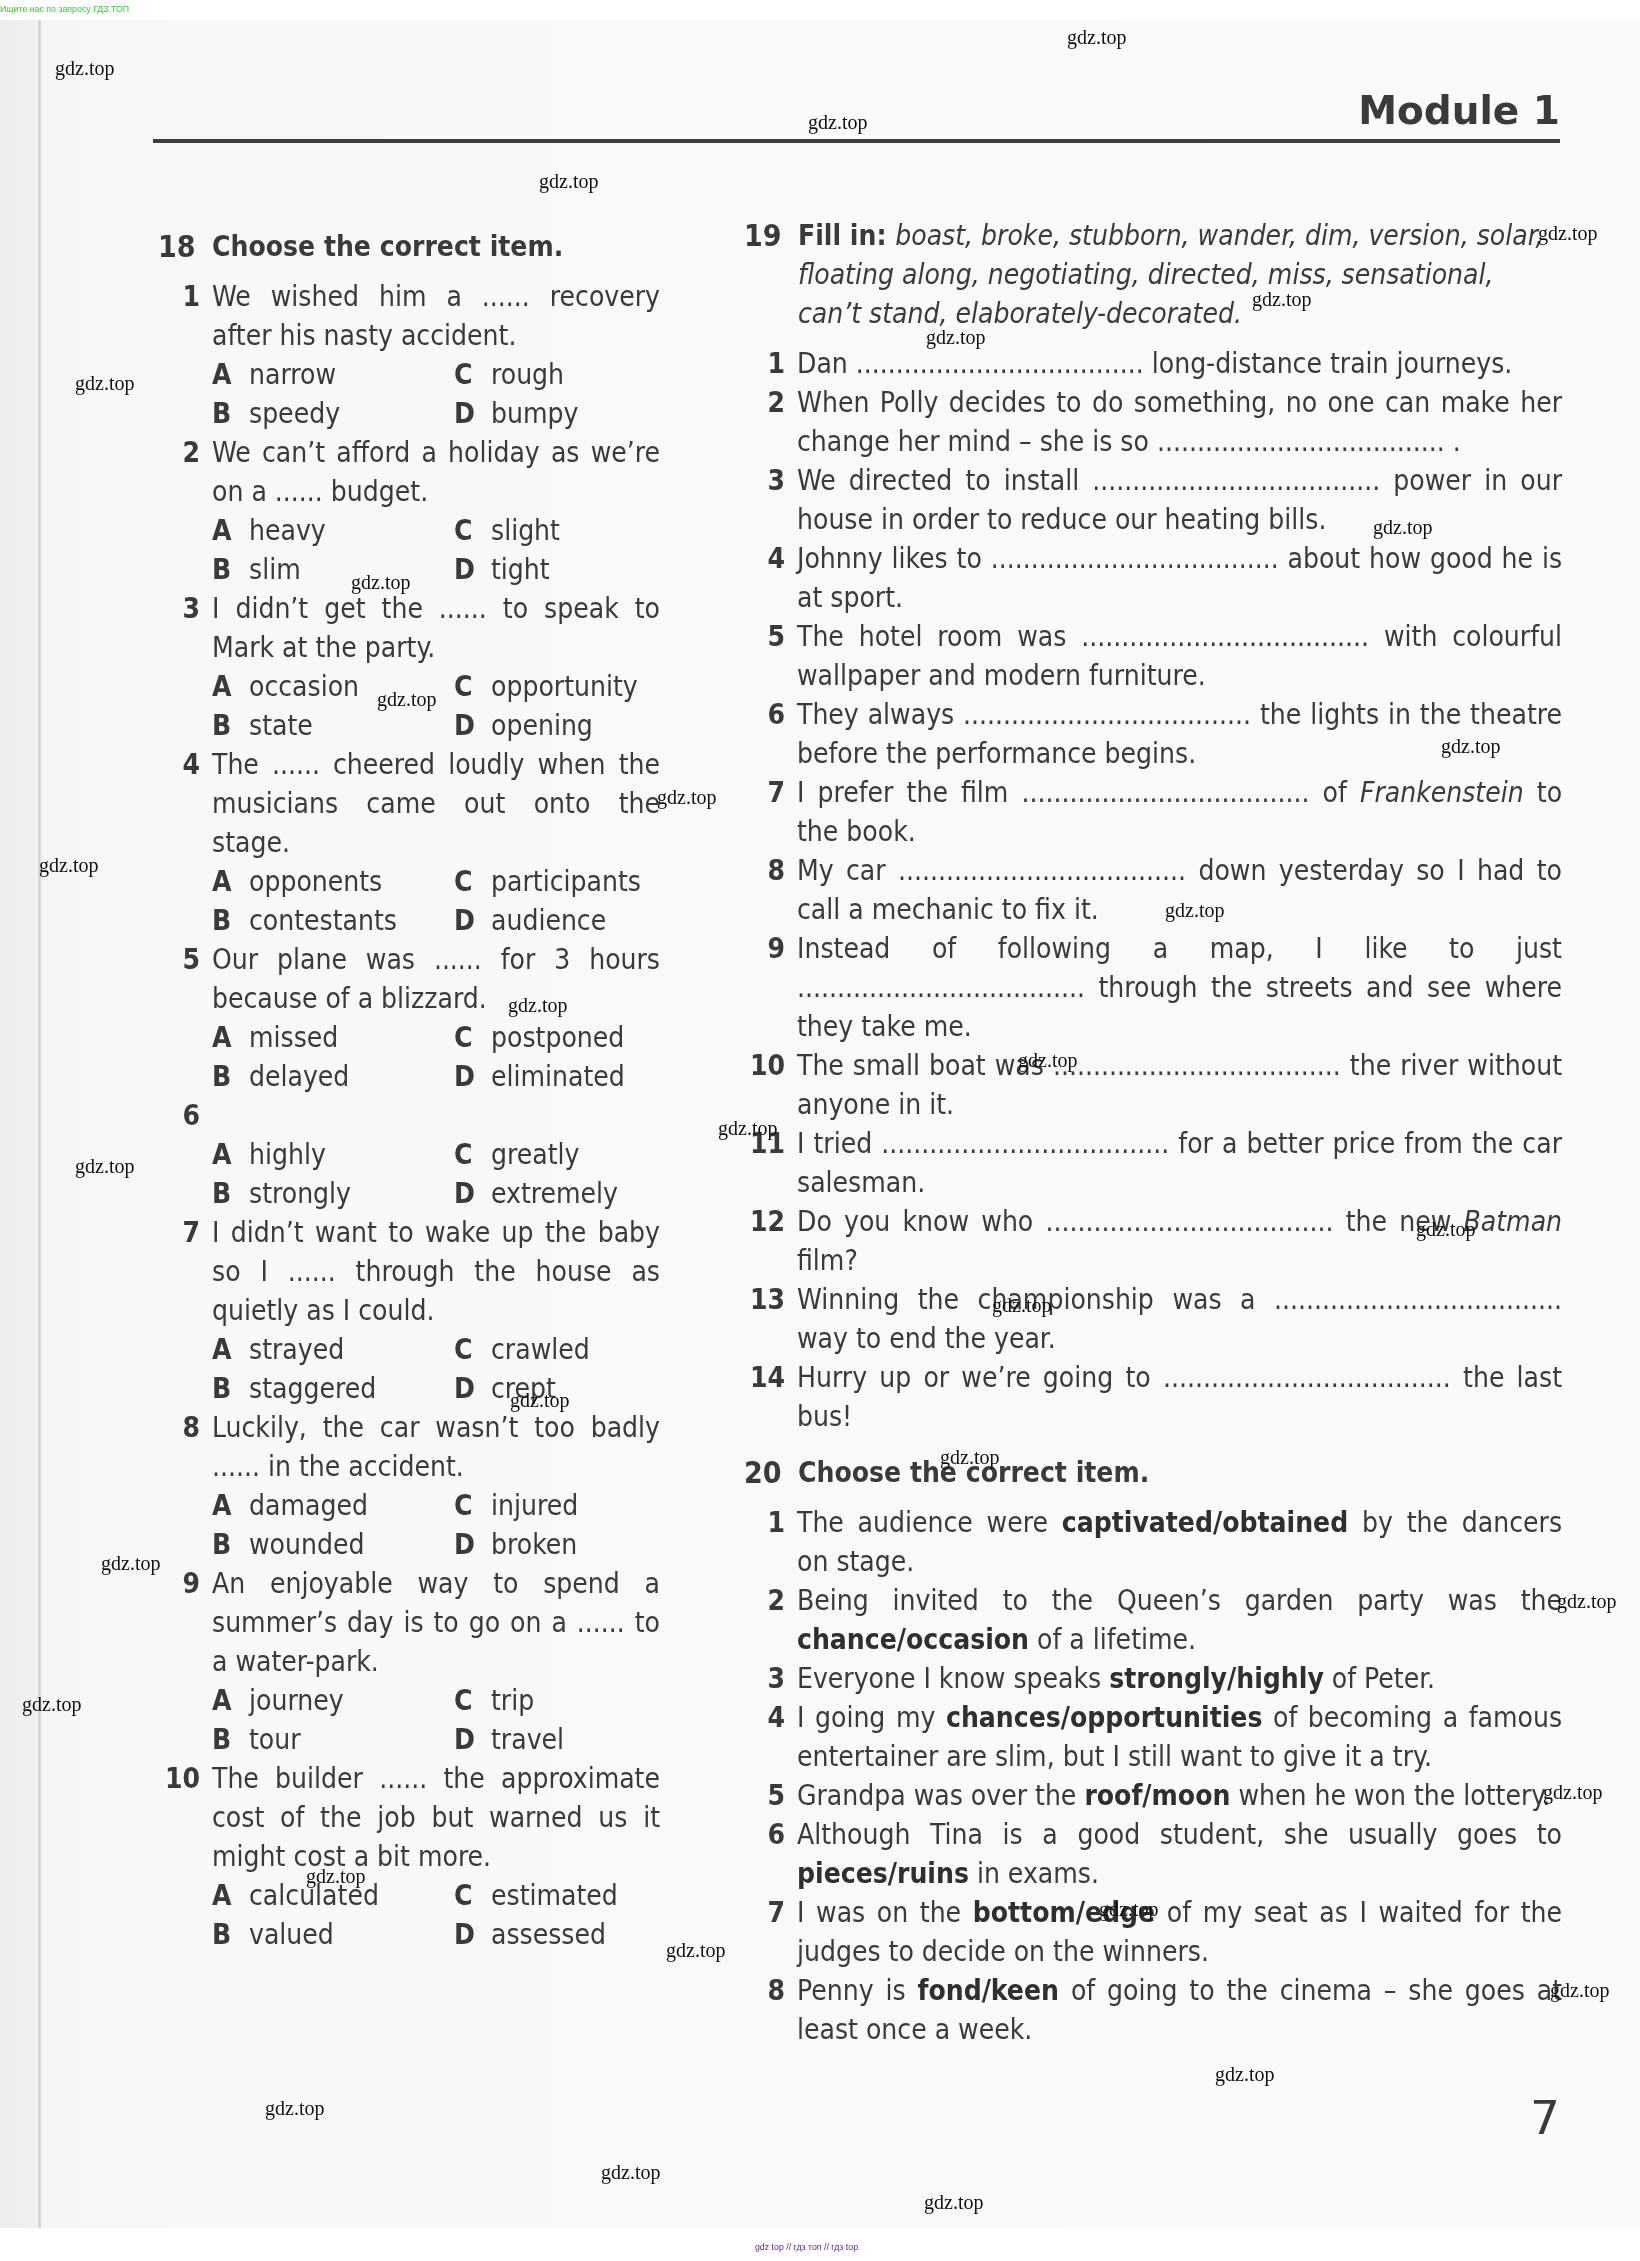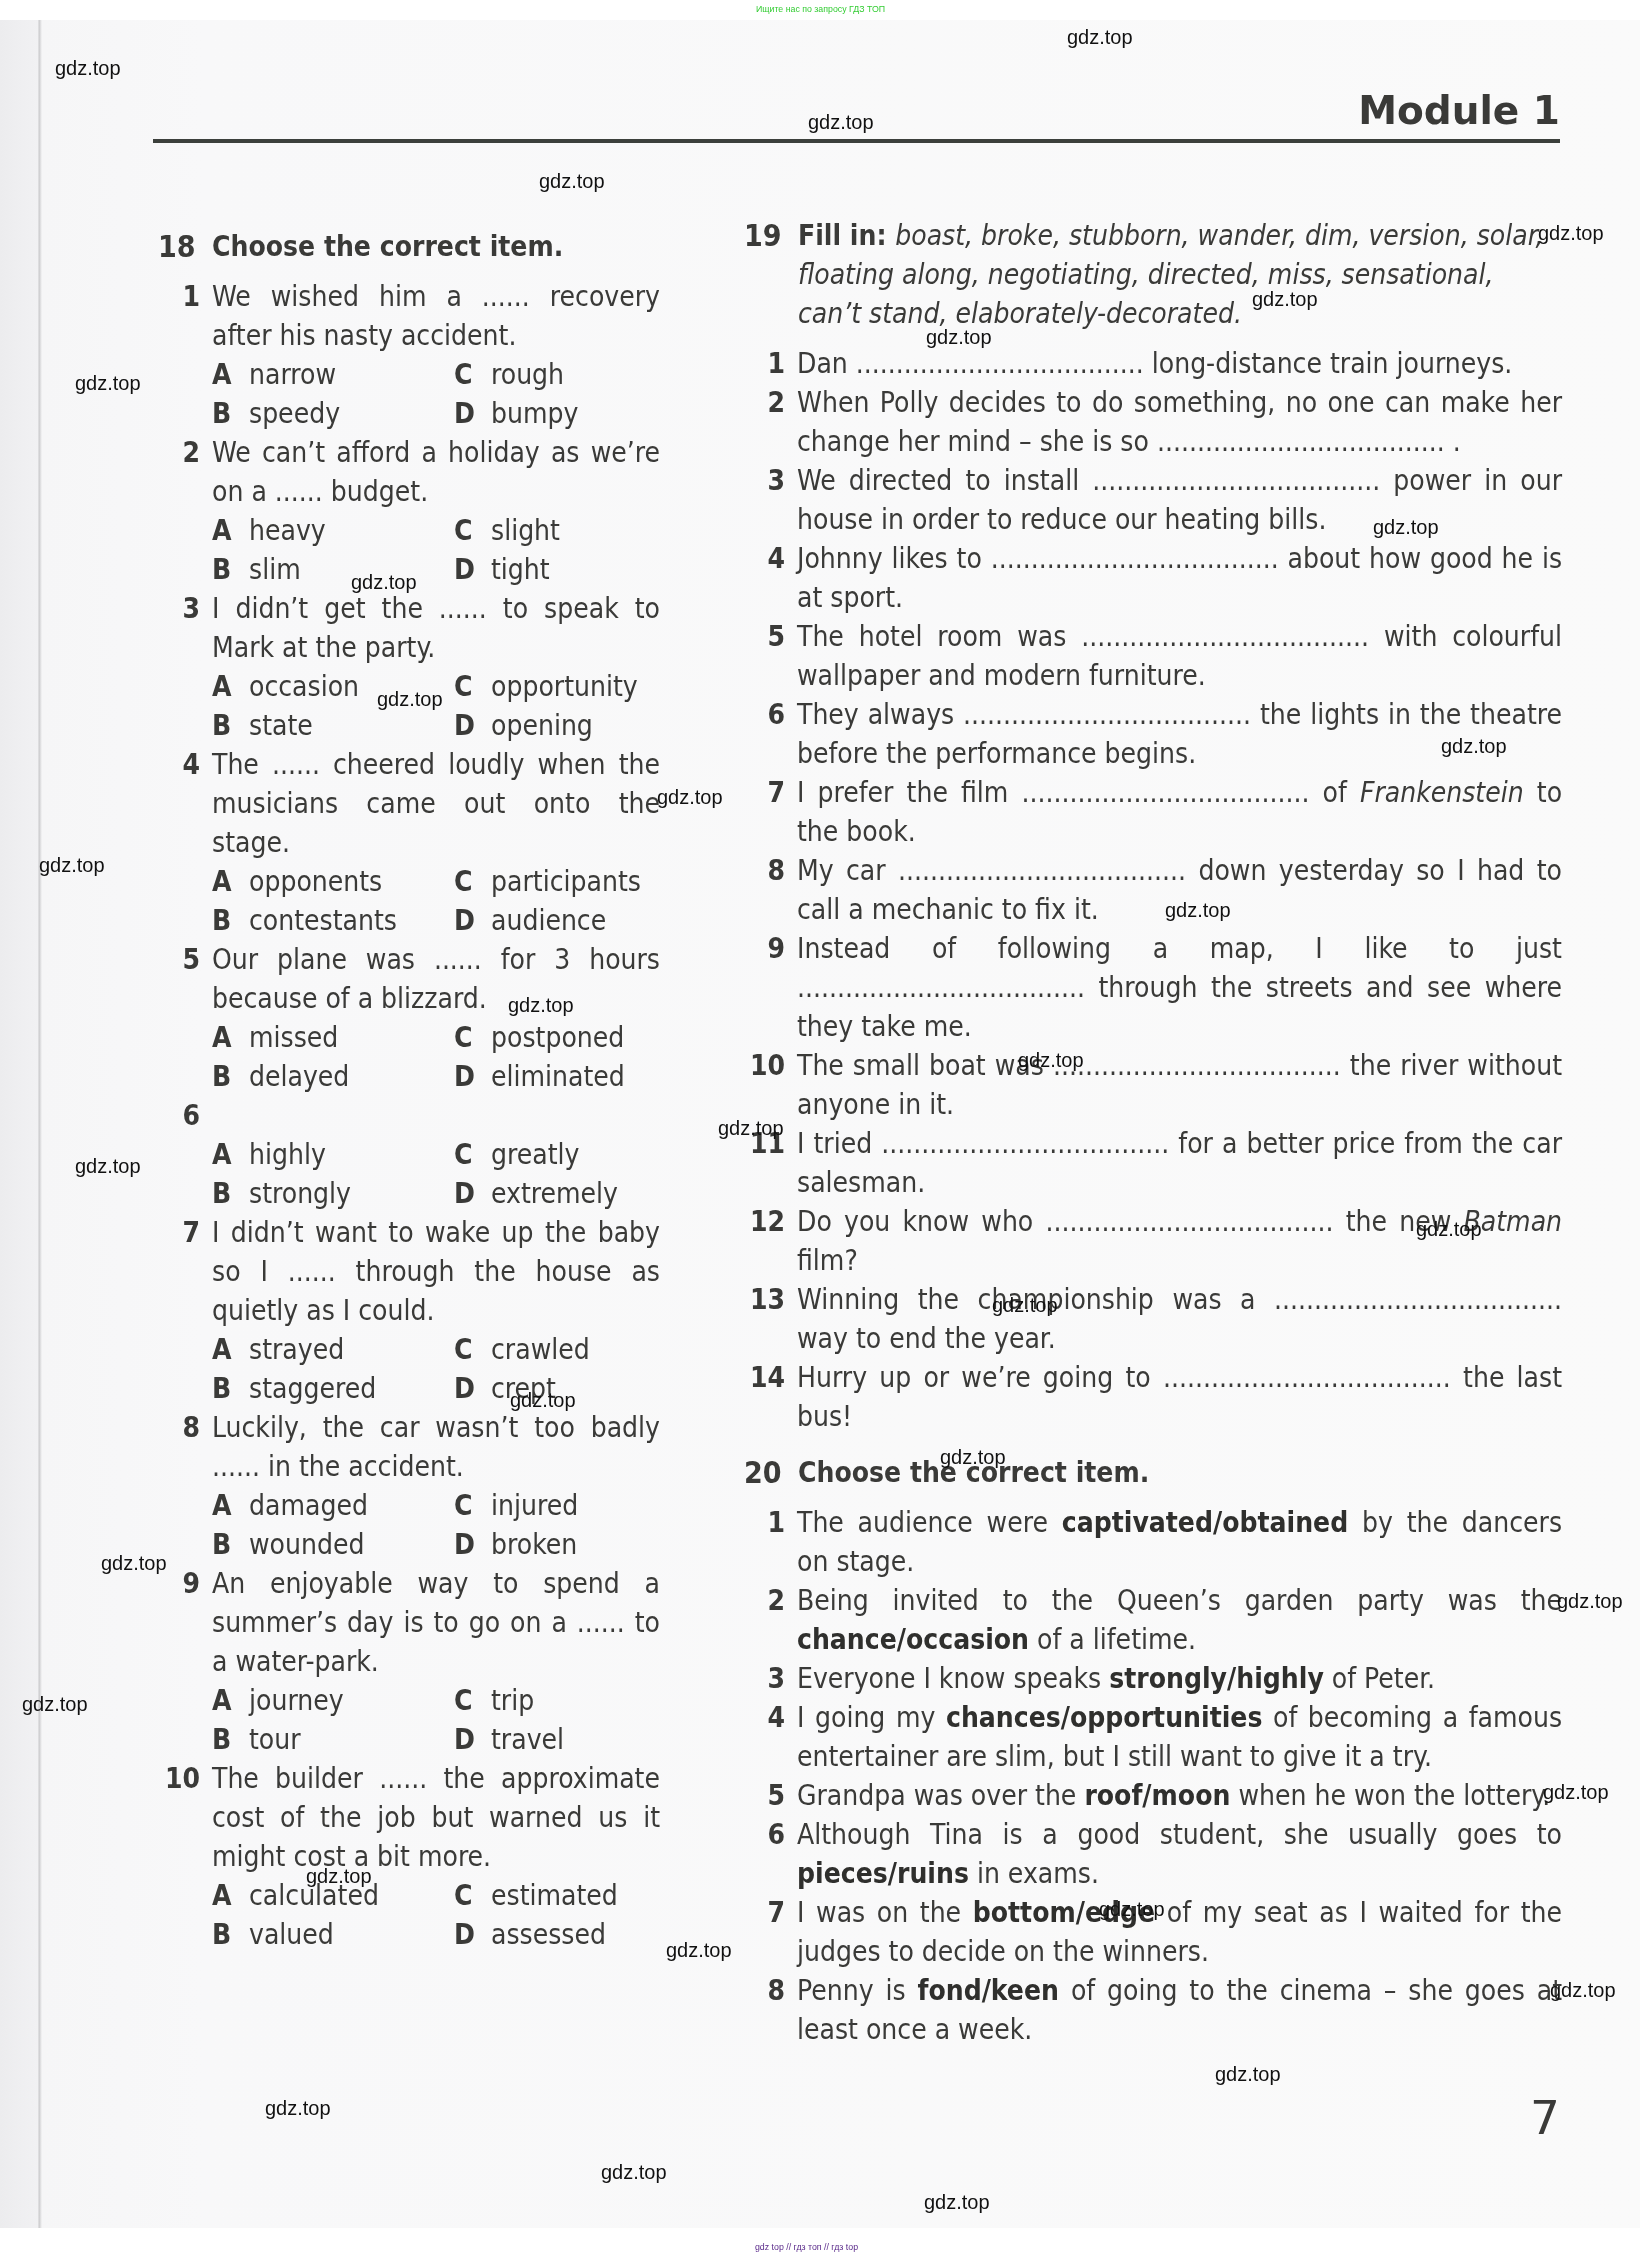--- a/index.html
+++ b/index.html
@@ -7,21 +7,21 @@
     width: 1641px; height: 2261px; position: relative; overflow: hidden;
     background: #ffffff;
     font-family: "DejaVu Sans Condensed", "Liberation Sans Narrow", "Liberation Sans", sans-serif;
     color: #3a3a38;
   }
   .page {
     position: absolute; left: 0; top: 20px; width: 1641px; height: 2208px;
     background: linear-gradient(90deg, #ececee 0px, #f1f1f3 38px, #c9c9cb 39px, #f6f6f7 42px, #f8f8f9 202px, #fafafa 100%);
   }
   .top-banner {
-    position: absolute; top: 4px; left: 0; width: 1641px; text-align: center;
+    position: absolute; top: 4px; left: 0; width: 1641px; text-align: left;
     font-family: "Liberation Sans", sans-serif; font-size: 8.8px; color: #33cc33;
   }
   .bottom-banner {
     position: absolute; top: 2242px; left: 0; width: 1613px; text-align: center;
     font-family: "Liberation Sans", sans-serif; font-size: 8.8px; color: #5a2a8a;
   }
   .module-title {
     position: absolute; right: 81px; top: 88px;
     font-family: "DejaVu Sans", sans-serif; font-weight: bold;
     font-size: 39px; color: #3a3a38; letter-spacing: 0px;
@@ -46,21 +46,21 @@
   .q18 { margin-bottom: 0px; }
   .q18 + .q18 { margin-top: 0px; }
   .col-right .item-num { width: 53px; }
   .ex20 { margin-top: 17.5px; justify-content: space-between; }
   b.choice { font-weight: bold; color: #2f2f2d; }
   .page-number {
     position: absolute; right: 81px; top: 2090px;
     font-family: "DejaVu Sans", sans-serif; font-size: 47px; color: #3a3a38;
   }
   .wm {
-    position: absolute; font-family: Liberation Sans, sans-serif;
+    position: absolute; font-family: Liberation Serif, serif;
     font-size: 20px; color: #111111;
   }
 </style>
 </head>
 <body>
 
 <div class="top-banner">Ищите нас по запросу ГДЗ ТОП</div>
 
 <div class="page"></div>
 

